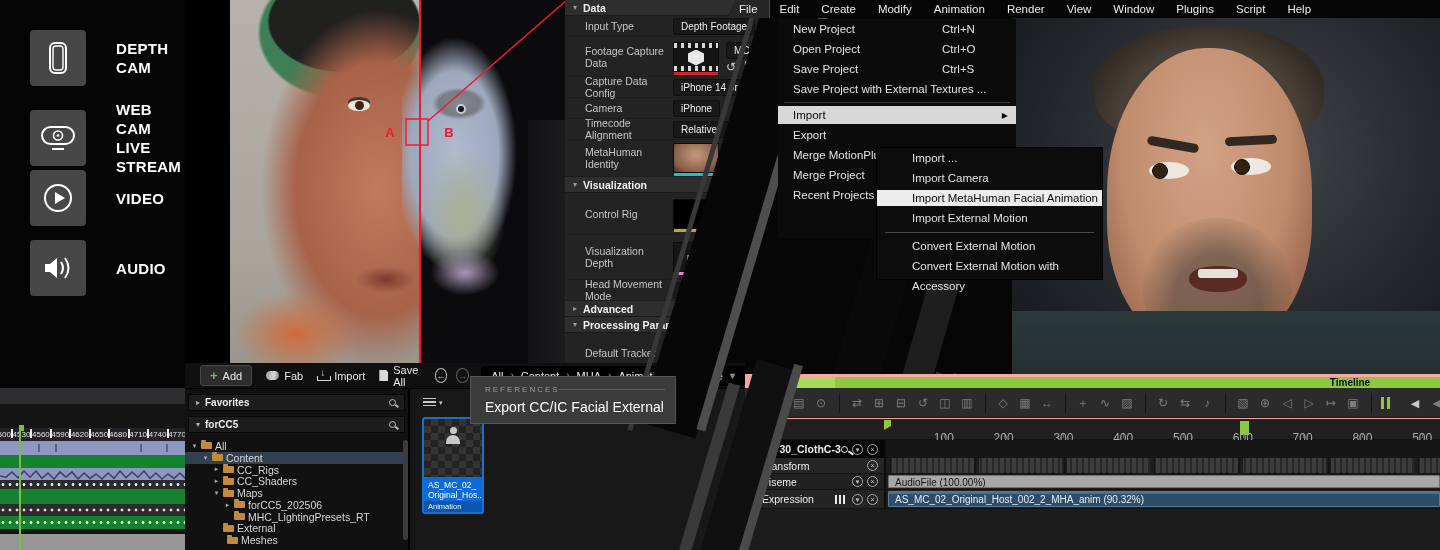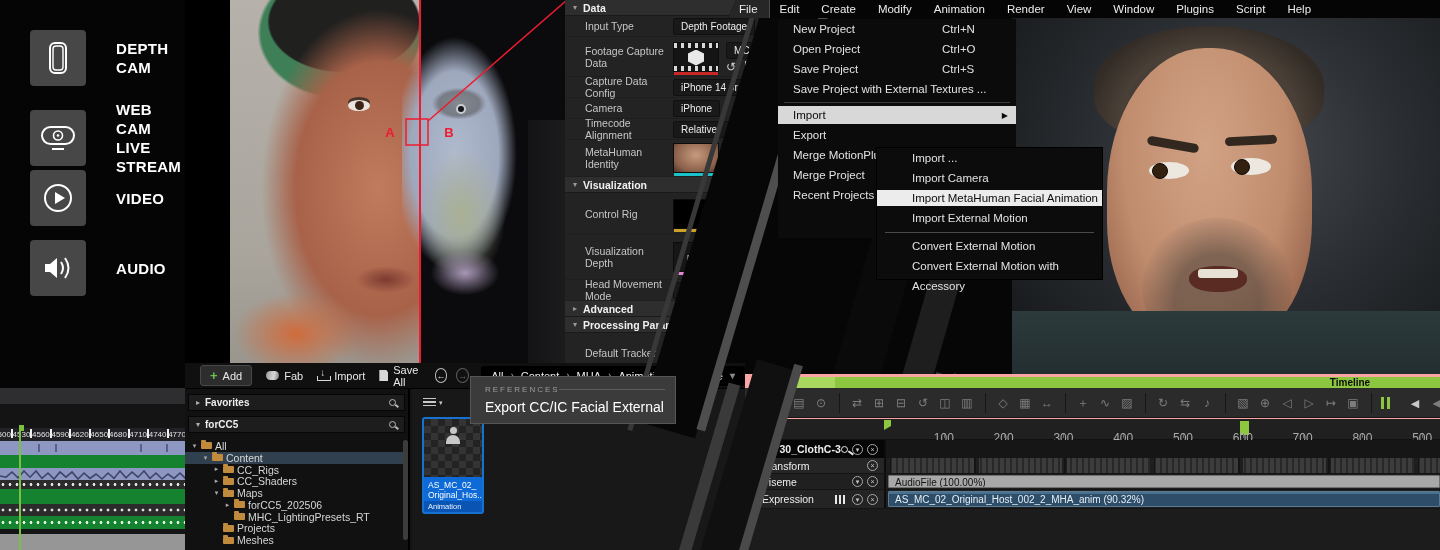--- a/index.html
+++ b/index.html
@@ -540,23 +540,23 @@
             <span class="tree-label">forCC5_202506</span>
           </div>
           <div class="tree-row" style="padding-left: 39px;">
             <span class="tree-arr"></span>
             <span class="tree-folder" style="background: rgb(193, 138, 61);"></span>
             <span class="tree-label">MHC_LightingPresets_RT</span>
           </div>
           <div class="tree-row" style="padding-left: 28px;">
             <span class="tree-arr"></span>
             <span class="tree-folder" style="background: rgb(193, 138, 61);"></span>
-            <span class="tree-label">Projects</span>
-          </div>
-          <div class="tree-row" style="padding-left: 28px;">
+            <span class="tree-label">External</span>
+          </div>
+          <div class="tree-row" style=" margin-left: 32px;">
             <span class="tree-arr"></span>
             <span class="tree-folder" style="background: rgb(193, 138, 61);"></span>
             <span class="tree-label">Meshes</span>
           </div>
         </div>
       <div id="tree-scroll"></div>
 
     </div>
     <div id="cb-right">
       <span class="filter-glyph"></span>

